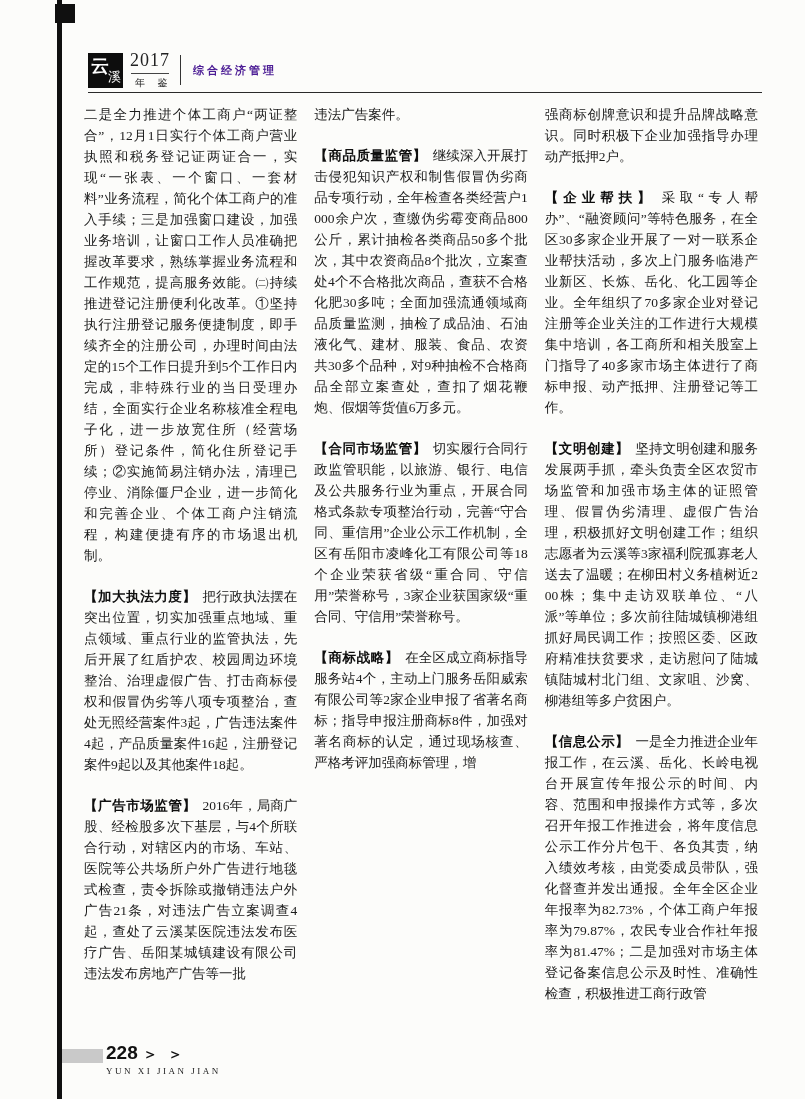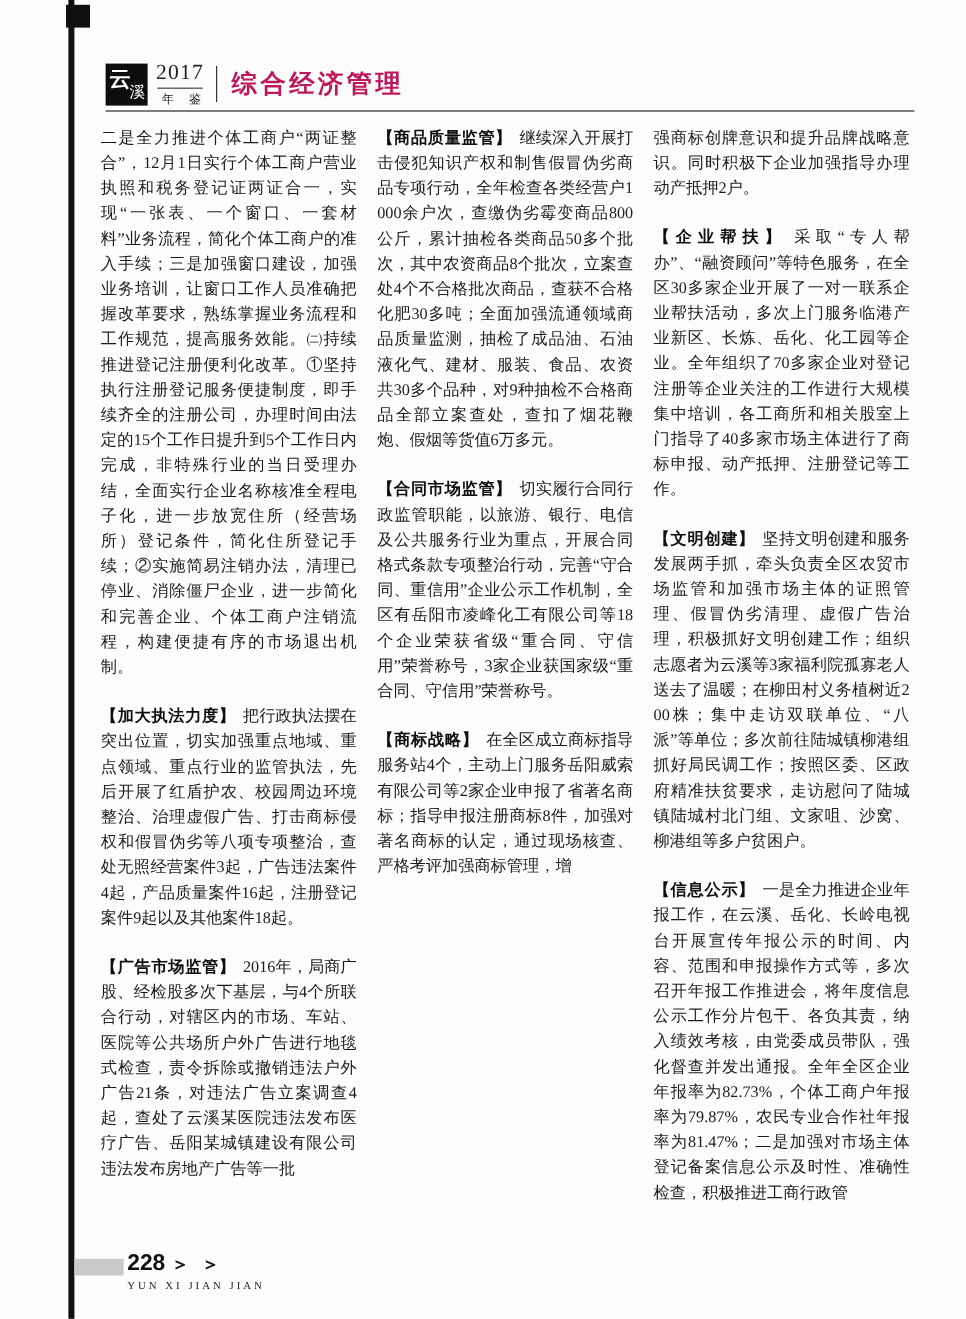--- a/index.html
+++ b/index.html
@@ -33,21 +33,21 @@
     color: #ffffff; font-size: 13px;
     font-family: "Liberation Sans", "DejaVu Sans", sans-serif;
   }
   .year-group { margin-left: 7px; width: 40px; text-align: center; }
   .year { font-size: 18px; letter-spacing: 1px; color: #222; }
   .year-divider { height: 1px; background: #444; margin: 2px 1px; }
   .year-label { font-size: 10px; letter-spacing: 5px; padding-left: 5px; color: #222; white-space: nowrap; }
   .v-divider { width: 1px; height: 30px; background: #333; margin: 0 12px 0 10px; }
   .section-title {
     font-family: Liberation Sans, sans-serif;
-    font-weight: bold; font-size: 21px; letter-spacing: 3px; color: #be185d;
+    font-weight: bold; font-size: 11px; letter-spacing: 3px; color: #4c1d95;
   }
   .header-rule { margin-top: 4px; height: 1px; background: #2a2a2a; }
 
   
   .content {
     position: absolute; left: 84px; top: 104px; width: 674px;
     display: flex; gap: 17px;
   }
   .col { flex: 1 1 0; min-width: 0; }
   .para {
@@ -105,20 +105,21 @@
   <div class="header-rule"></div>
 </div>
 
 <div class="content">
   <div class="col">
       <p class="para">二是全力推进个体工商户“两证整合”，12月1日实行个体工商户营业执照和税务登记证两证合一，实现“一张表、一个窗口、一套材料”业务流程，简化个体工商户的准入手续；三是加强窗口建设，加强业务培训，让窗口工作人员准确把握改革要求，熟练掌握业务流程和工作规范，提高服务效能。㈡持续推进登记注册便利化改革。①坚持执行注册登记服务便捷制度，即手续齐全的注册公司，办理时间由法定的15个工作日提升到5个工作日内完成，非特殊行业的当日受理办结，全面实行企业名称核准全程电子化，进一步放宽住所（经营场所）登记条件，简化住所登记手续；②实施简易注销办法，清理已停业、消除僵尸企业，进一步简化和完善企业、个体工商户注销流程，构建便捷有序的市场退出机制。</p>
       <p class="para"><span class="entry-head">【加大执法力度】</span>把行政执法摆在突出位置，切实加强重点地域、重点领域、重点行业的监管执法，先后开展了红盾护农、校园周边环境整治、治理虚假广告、打击商标侵权和假冒伪劣等八项专项整治，查处无照经营案件3起，广告违法案件4起，产品质量案件16起，注册登记案件9起以及其他案件18起。</p>
       <p class="para"><span class="entry-head">【广告市场监管】</span>2016年，局商广股、经检股多次下基层，与4个所联合行动，对辖区内的市场、车站、医院等公共场所户外广告进行地毯式检查，责令拆除或撤销违法户外广告21条，对违法广告立案调查4起，查处了云溪某医院违法发布医疗广告、岳阳某城镇建设有限公司违法发布房地产广告等一批</p>
     </div>
   <div class="col">
+      <p class="para">违法广告案件。</p>
       <p class="para"><span class="entry-head">【商品质量监管】</span>继续深入开展打击侵犯知识产权和制售假冒伪劣商品专项行动，全年检查各类经营户1000余户次，查缴伪劣霉变商品800公斤，累计抽检各类商品50多个批次，其中农资商品8个批次，立案查处4个不合格批次商品，查获不合格化肥30多吨；全面加强流通领域商品质量监测，抽检了成品油、石油液化气、建材、服装、食品、农资共30多个品种，对9种抽检不合格商品全部立案查处，查扣了烟花鞭炮、假烟等货值6万多元。</p>
       <p class="para"><span class="entry-head">【合同市场监管】</span>切实履行合同行政监管职能，以旅游、银行、电信及公共服务行业为重点，开展合同格式条款专项整治行动，完善“守合同、重信用”企业公示工作机制，全区有岳阳市凌峰化工有限公司等18个企业荣获省级“重合同、守信用”荣誉称号，3家企业获国家级“重合同、守信用”荣誉称号。</p>
       <p class="para"><span class="entry-head">【商标战略】</span>在全区成立商标指导服务站4个，主动上门服务岳阳威索有限公司等2家企业申报了省著名商标；指导申报注册商标8件，加强对著名商标的认定，通过现场核查、严格考评加强商标管理，增</p>
     </div>
   <div class="col">
       <p class="para">强商标创牌意识和提升品牌战略意识。同时积极下企业加强指导办理动产抵押2户。</p>
       <p class="para"><span class="entry-head">【企业帮扶】</span>采取“专人帮办”、“融资顾问”等特色服务，在全区30多家企业开展了一对一联系企业帮扶活动，多次上门服务临港产业新区、长炼、岳化、化工园等企业。全年组织了70多家企业对登记注册等企业关注的工作进行大规模集中培训，各工商所和相关股室上门指导了40多家市场主体进行了商标申报、动产抵押、注册登记等工作。</p>
       <p class="para"><span class="entry-head">【文明创建】</span>坚持文明创建和服务发展两手抓，牵头负责全区农贸市场监管和加强市场主体的证照管理、假冒伪劣清理、虚假广告治理，积极抓好文明创建工作；组织志愿者为云溪等3家福利院孤寡老人送去了温暖；在柳田村义务植树近200株；集中走访双联单位、“八派”等单位；多次前往陆城镇柳港组抓好局民调工作；按照区委、区政府精准扶贫要求，走访慰问了陆城镇陆城村北门组、文家咀、沙窝、柳港组等多户贫困户。</p>
       <p class="para"><span class="entry-head">【信息公示】</span>一是全力推进企业年报工作，在云溪、岳化、长岭电视台开展宣传年报公示的时间、内容、范围和申报操作方式等，多次召开年报工作推进会，将年度信息公示工作分片包干、各负其责，纳入绩效考核，由党委成员带队，强化督查并发出通报。全年全区企业年报率为82.73%，个体工商户年报率为79.87%，农民专业合作社年报率为81.47%；二是加强对市场主体登记备案信息公示及时性、准确性检查，积极推进工商行政管</p>
     </div>

